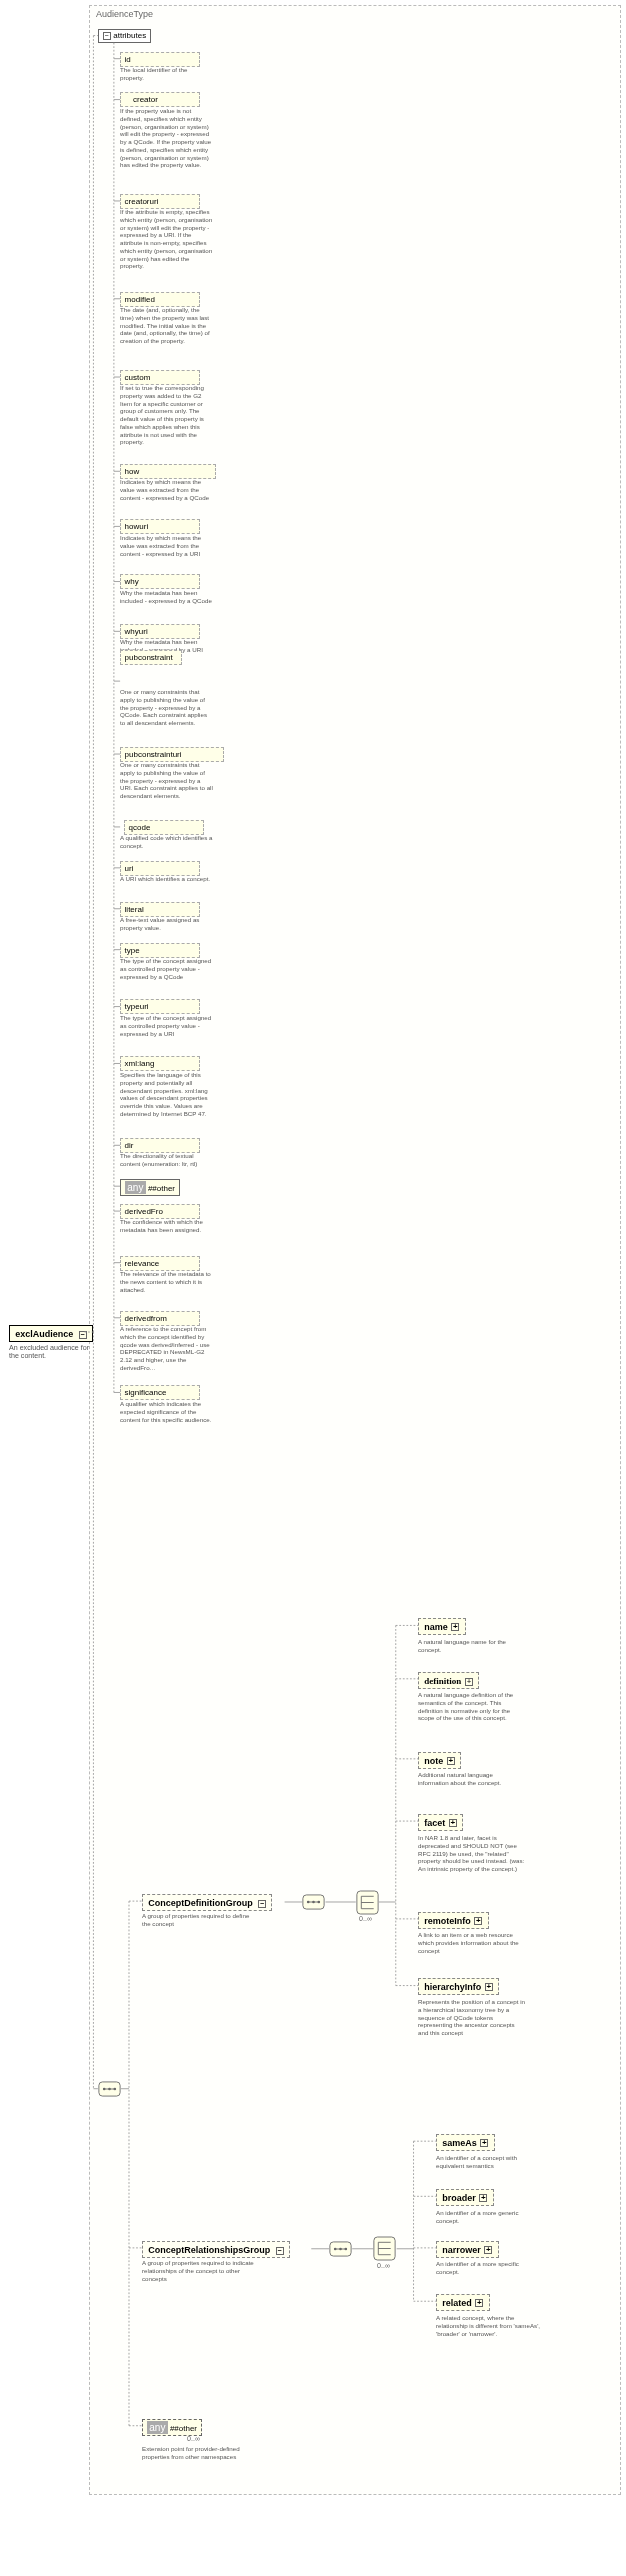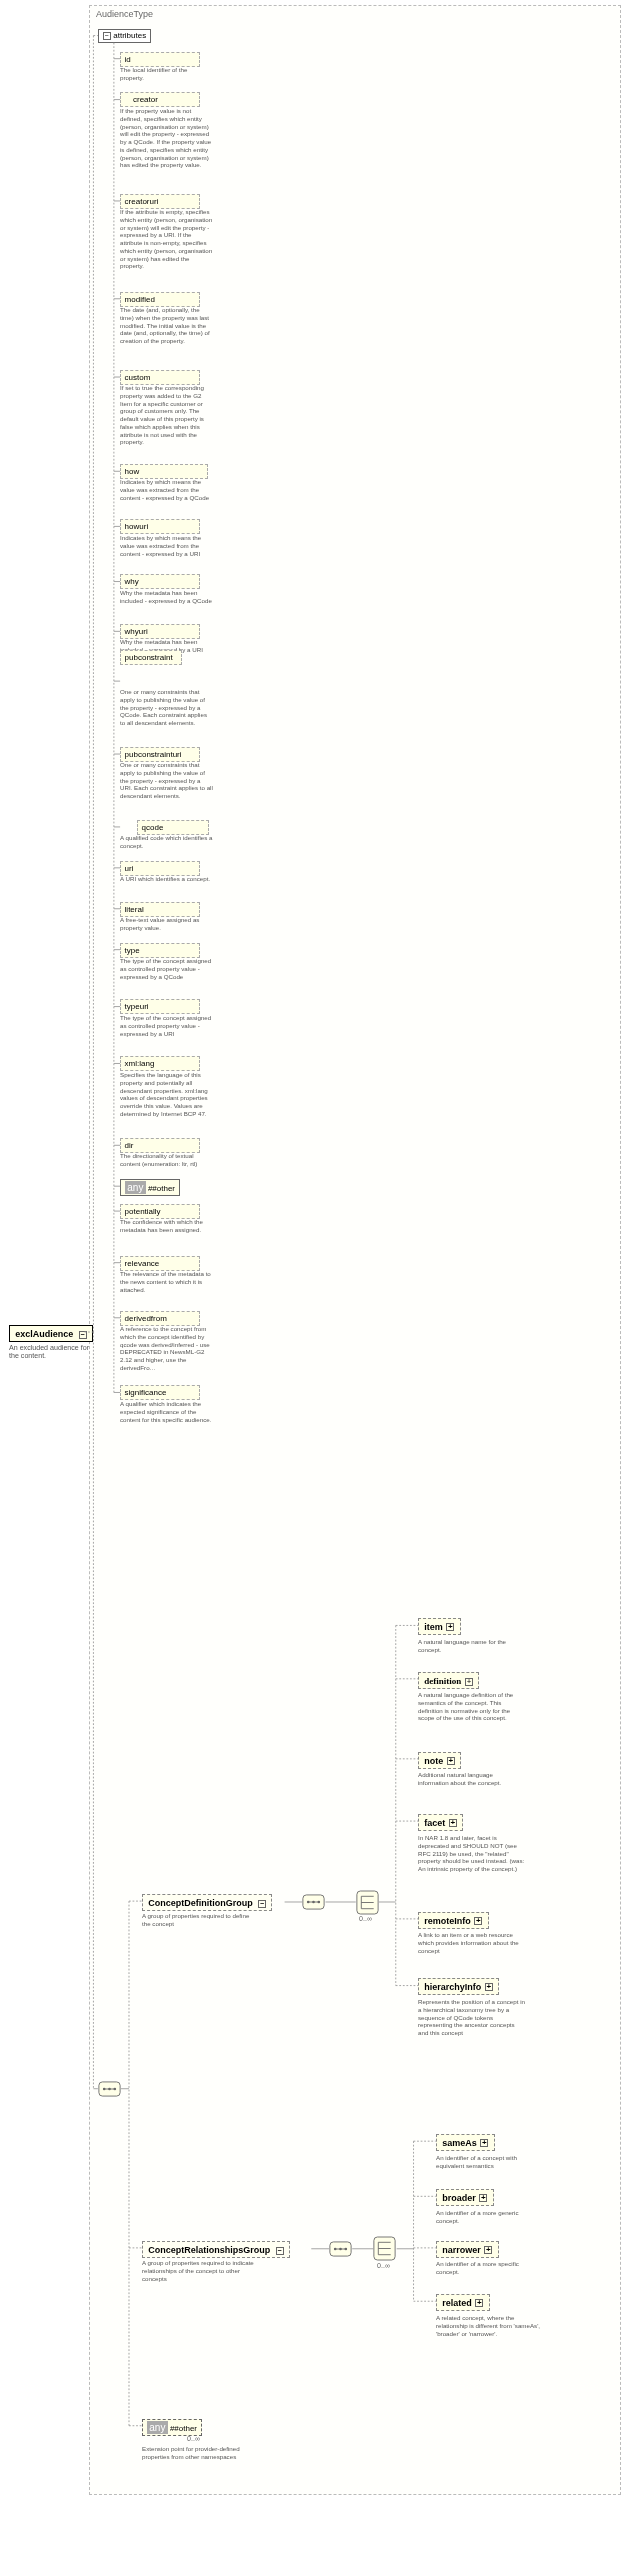--- a/index.html
+++ b/index.html
@@ -63,39 +63,39 @@
 
 <div class="attr-item" style="left:120px; top:194px; width:80px;">creatoruri</div>
 <div class="attr-desc" style="left:120px; top:208px;">If the attribute is empty, specifies which entity (person, organisation or system) will edit the property - expressed by a URI. If the attribute is non-empty, specifies which entity (person, organisation or system) has edited the property.</div>
 
 <div class="attr-item" style="left:120px; top:292px; width:80px;">modified</div>
 <div class="attr-desc" style="left:120px; top:306px;">The date (and, optionally, the time) when the property was last modified. The initial value is the date (and, optionally, the time) of creation of the property.</div>
 
 <div class="attr-item" style="left:120px; top:370px; width:80px;">custom</div>
 <div class="attr-desc" style="left:120px; top:384px;">If set to true the corresponding property was added to the G2 Item for a specific customer or group of customers only. The default value of this property is false which applies when this attribute is not used with the property.</div>
 
-<div class="attr-item" style="left:120px; top:464px; width:88px;">how</div>
+<div class="attr-item" style="left:120px; top:464px; width:96px;">how</div>
 <div class="attr-desc" style="left:120px; top:478px;">Indicates by which means the value was extracted from the content - expressed by a QCode</div>
 
 <div class="attr-item" style="left:120px; top:519px; width:80px;">howuri</div>
 <div class="attr-desc" style="left:120px; top:534px;">Indicates by which means the value was extracted from the content - expressed by a URI</div>
 
 <div class="attr-item" style="left:120px; top:574px; width:80px;">why</div>
 <div class="attr-desc" style="left:120px; top:589px;">Why the metadata has been included - expressed by a QCode</div>
 
 <div class="attr-item" style="left:120px; top:624px; width:80px;">whyuri</div>
 <div class="attr-desc" style="left:120px; top:638px;">Why the metadata has been included - expressed by a URI</div>
 
 <div class="attr-item" style="left:120px; top:650px; width:62px;">pubconstraint</div>
 <div class="attr-desc" style="left:120px; top:688px;">One or many constraints that apply to publishing the value of the property - expressed by a QCode. Each constraint applies to all descendant elements.</div>
 
-<div class="attr-item" style="left:120px; top:747px; width:80px;">pubconstrainturi</div>
+<div class="attr-item" style="left:120px; top:747px; width:104px;">pubconstrainturi</div>
 <div class="attr-desc" style="left:120px; top:761px;">One or many constraints that apply to publishing the value of the property - expressed by a URI. Each constraint applies to all descendant elements.</div>
 
-<div class="attr-item" style="left:137px; top:820px; width:72px;">qcode</div>
+<div class="attr-item" style="left:124px; top:820px; width:80px;">qcode</div>
 <div class="attr-desc" style="left:120px; top:834px;">A qualified code which identifies a concept.</div>
 
 <div class="attr-item" style="left:120px; top:861px; width:80px;">uri</div>
 <div class="attr-desc" style="left:120px; top:875px;">A URI which identifies a concept.</div>
 
 <div class="attr-item" style="left:120px; top:902px; width:80px;">literal</div>
 <div class="attr-desc" style="left:120px; top:916px;">A free-text value assigned as property value.</div>
 
 <div class="attr-item" style="left:120px; top:943px; width:80px;">type</div>
 <div class="attr-desc" style="left:120px; top:957px;">The type of the concept assigned as controlled property value - expressed by a QCode</div>
@@ -106,21 +106,21 @@
 <div class="attr-item" style="left:120px; top:1056px; width:80px;">xml:lang</div>
 <div class="attr-desc" style="left:120px; top:1071px;">Specifies the language of this property and potentially all descendant properties. xml:lang values of descendant properties override this value. Values are determined by Internet BCP 47.</div>
 
 <div class="attr-item" style="left:120px; top:1138px; width:80px;">dir</div>
 <div class="attr-desc" style="left:120px; top:1152px;">The directionality of textual content (enumeration: ltr, rtl)</div>
 
 <div class="any-box" style="left:120px; top:1179px;">
   <span class="prefix">any</span><span>##other</span>
 </div>
 
-<div class="attr-item" style="left:120px; top:1204px; width:80px;">potentially</div>
+<div class="attr-item" style="left:120px; top:1204px; width:80px;">derivedFro</div>
 <div class="attr-desc" style="left:120px; top:1218px;">The confidence with which the metadata has been assigned.</div>
 
 <div class="attr-item" style="left:120px; top:1256px; width:80px;">relevance</div>
 <div class="attr-desc" style="left:120px; top:1270px;">The relevance of the metadata to the news content to which it is attached.</div>
 
 <div class="attr-item" style="left:120px; top:1311px; width:80px;">derivedfrom</div>
 <div class="attr-desc" style="left:120px; top:1325px;">A reference to the concept from which the concept identified by qcode was derived/inferred - use DEPRECATED in NewsML-G2 2.12 and higher, use the derivedFro…</div>
 
 <div class="attr-item" style="left:120px; top:1385px; width:80px;">significance</div>
 <div class="attr-desc" style="left:120px; top:1400px;">A qualifier which indicates the expected significance of the content for this specific audience.</div>
@@ -155,21 +155,21 @@
   <svg viewBox="0 0 26 28">
       <rect x="1" y="1" width="24" height="26" fill="#ffffe8" stroke="#666" rx="4"></rect>
       <line x1="6" y1="7" x2="20" y2="7" stroke="#666"></line>
       <line x1="6" y1="14" x2="20" y2="14" stroke="#666"></line>
       <line x1="6" y1="21" x2="20" y2="21" stroke="#666"></line>
       <line x1="6" y1="7" x2="6" y2="21" stroke="#666"></line>
     </svg>
 </div>
 <div class="occurs" style="left:359px; top:1915px;">0..∞</div>
 
-<div class="dashed-elem" style="left:418px; top:1618px;"><span>item</span><span class="expand">+</span></div>
+<div class="dashed-elem" style="left:418px; top:1618px;"><span>name</span><span class="expand">+</span></div>
 <div class="elem-desc" style="left:418px; top:1638px;">A natural language name for the concept.</div>
 
 <div class="dashed-elem" style="left:418px; top:1672px;font-family:Liberation Serif, serif;"><span>definition</span><span class="expand">+</span></div>
 <div class="elem-desc" style="left:418px; top:1691px;">A natural language definition of the semantics of the concept. This definition is normative only for the scope of the use of this concept.</div>
 
 <div class="dashed-elem" style="left:418px; top:1752px;"><span>note</span><span class="expand">+</span></div>
 <div class="elem-desc" style="left:418px; top:1771px;">Additional natural language information about the concept.</div>
 
 <div class="dashed-elem" style="left:418px; top:1814px;"><span>facet</span><span class="expand">+</span></div>
 <div class="elem-desc" style="left:418px; top:1834px;">In NAR 1.8 and later, facet is deprecated and SHOULD NOT (see RFC 2119) be used, the "related" property should be used instead. (was: An intrinsic property of the concept.)</div>

